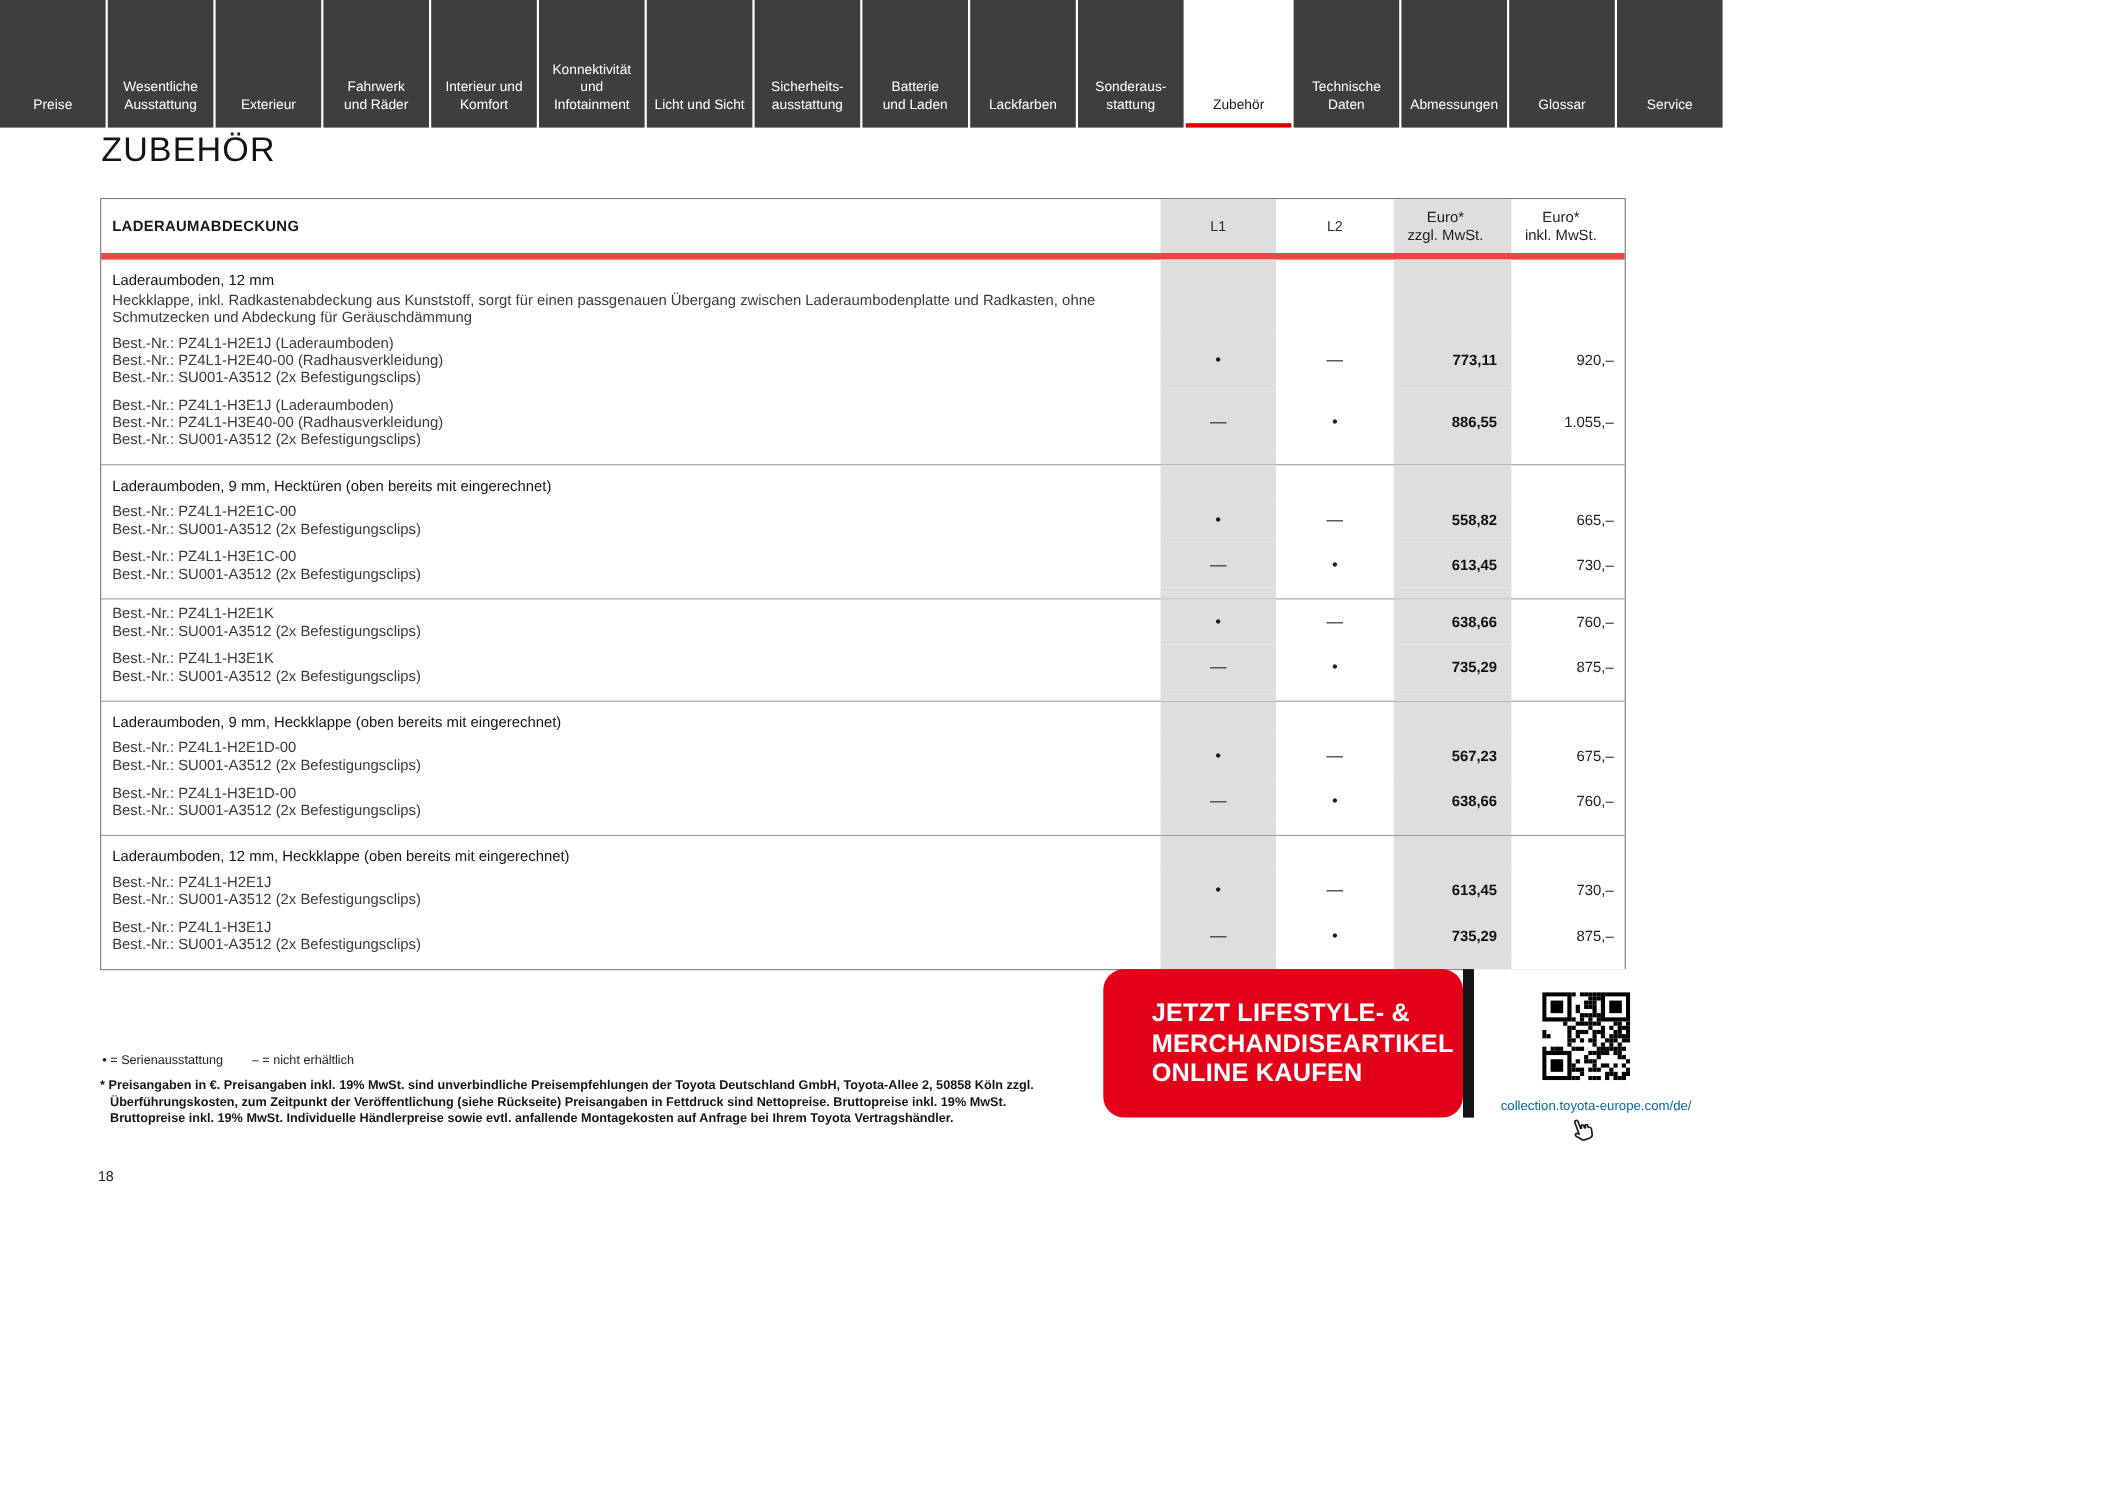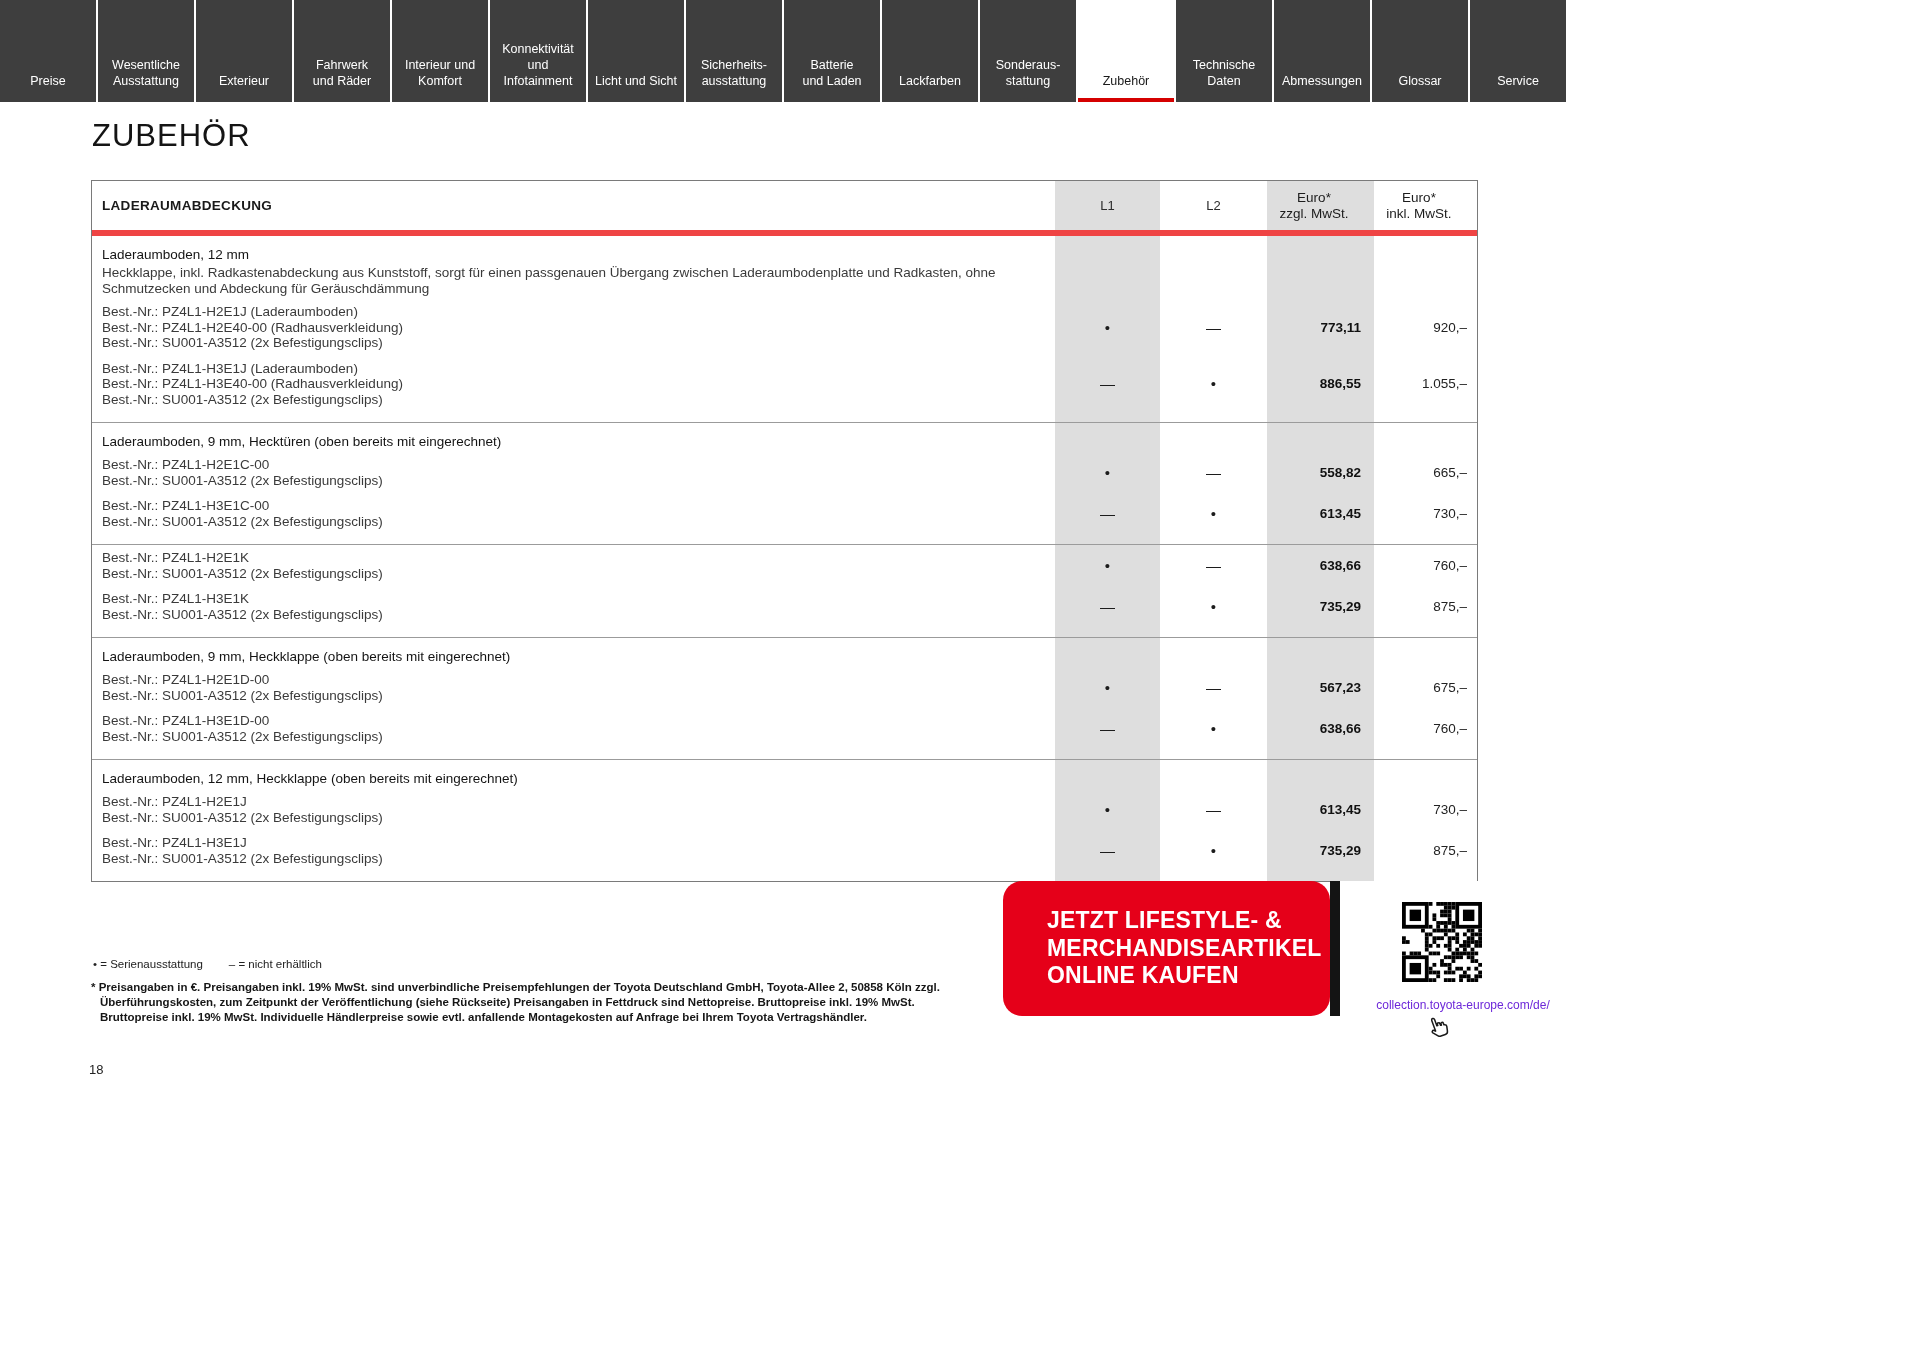--- a/index.html
+++ b/index.html
@@ -3,21 +3,21 @@
 <meta charset="utf-8">
 <style>
   html,body{margin:0;padding:0;}
   body{
     width:1920px;height:1358px;position:relative;background:#fff;
     font-family:"Liberation Sans", sans-serif;color:#1a1a1a;overflow:hidden;
   }
   
   .nav{position:absolute;left:0;top:0;display:flex;gap:2px;background:#fff;}
   .tab{
-    width:96px;height:102px;background:#3e3e3e;color:#fff;cursor:pointer;
+    width:96px;height:116px;background:#3e3e3e;color:#fff;cursor:pointer;
     display:flex;align-items:flex-end;justify-content:center;
     box-sizing:border-box;padding-bottom:13px;position:relative;
   }
   .tab-label{
     font-size:12.5px;line-height:16px;text-align:center;white-space:pre-line;
   }
   .tab.active{background:#fff;color:#1a1a1a;}
   .tab.active .tab-underline{
     position:absolute;left:0;right:0;bottom:0;height:4px;background:#d50000;
   }
@@ -63,22 +63,22 @@
   .promo{position:absolute;left:1003px;top:881px;display:flex;}
   .promo-red{
     width:327px;height:135px;background:#e50019;color:#fff;cursor:pointer;
     display:flex;flex-direction:column;justify-content:center;
     box-sizing:border-box;padding-left:44px;border-radius:19px;
   }
   .promo-red div{font-size:23px;font-weight:700;line-height:27.5px;letter-spacing:.2px;}
   .promo-edge{width:10px;height:135px;background:#141414;}
   .promo-white{width:222px;height:162px;position:relative;background:#fff;}
   .qr{position:absolute;left:62px;top:21px;width:80px;height:80px;}
-  .promo-url{position:absolute;left:12px;top:117px;width:100%;text-align:center;
-             font-size:12px;color:#6d28d9;}
+  .promo-url{position:absolute;left:0;top:117px;width:100%;text-align:center;
+             font-size:12px;color:#0369a1;}
   .cursor-hand{position:absolute;left:85px;top:131px;width:26px;height:30px;}
 </style>
 </head>
 <body>
 
 <nav class="nav">
   <div class="tab">
       <span class="tab-label">Preise</span>
     </div>
   <div class="tab">

